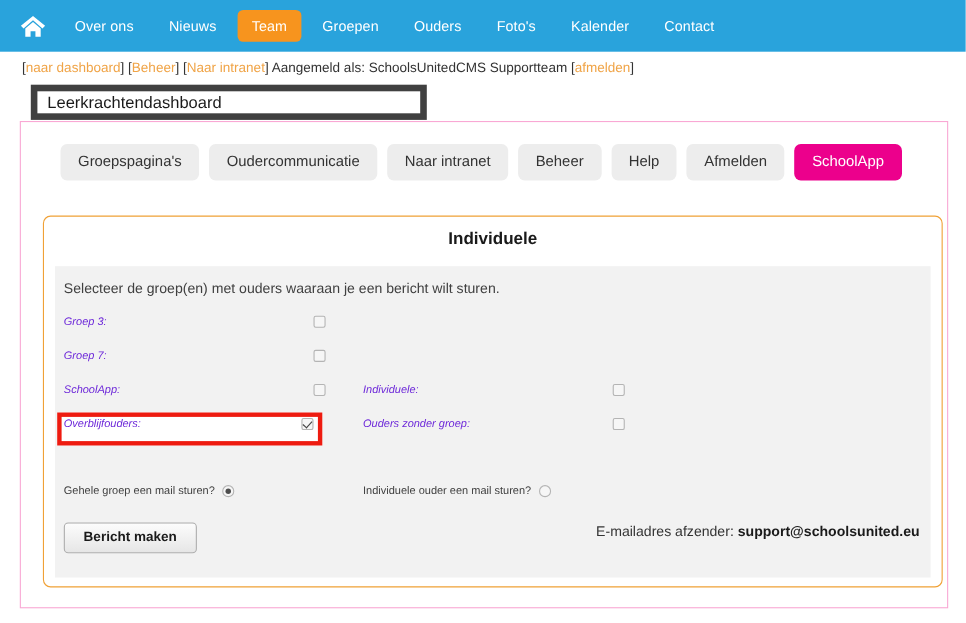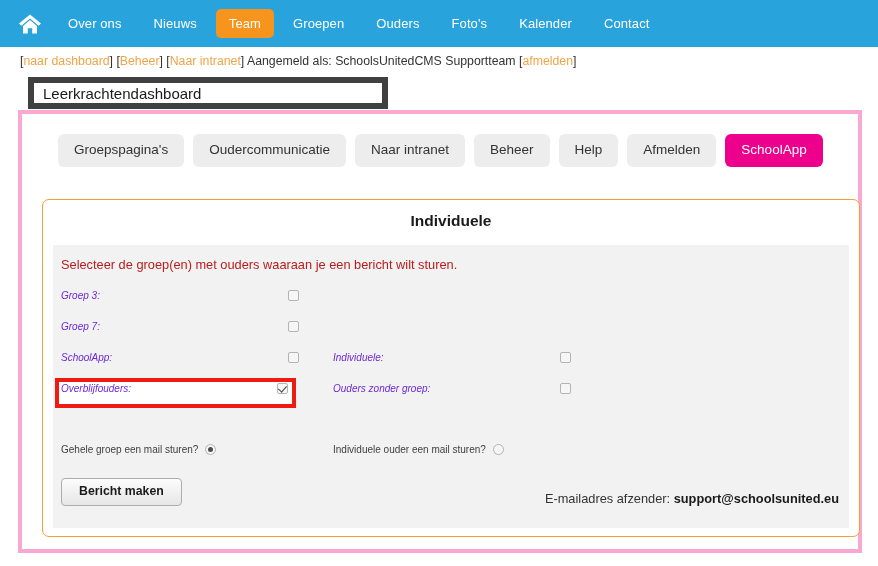--- a/index.html
+++ b/index.html
@@ -69,21 +69,21 @@
     color: #1a1a1a;
   }
 
   
   .outer-box {
     position: absolute;
     left: 18px;
     top: 110px;
     width: 844px;
     height: 443px;
-    border: 4px solid #f9a8d4;
+    border: 1px solid #f9a8d4;
     background: #ffffff;
     box-sizing: border-box;
   }
 
   
   .btnrow {
     display: flex;
     align-items: center;
     padding: 20px 0 0 36px;
   }
@@ -128,21 +128,21 @@
     left: 10px;
     top: 45px;
     right: 10px;
     bottom: 8px;
     background: #f2f2f2;
     box-sizing: border-box;
     padding: 12px 0 0 0;
   }
   .instruction {
     font-size: 12.8px;
-    color: #b91c1c;
+    color: #404040;
     padding-left: 8px;
   }
 
   
   .cbgrid { position: relative; margin-top: 18px; }
   .cbrow {
     position: relative;
     height: 31px;
   }
   .cbcell {
@@ -226,21 +226,21 @@
     background: #4d4d4d;
   }
 
   
   .footer {
     position: absolute;
     left: 8px;
     right: 10px;
     bottom: 22px;
     display: flex;
-    align-items: flex-end;
+    align-items: flex-start;
     justify-content: space-between;
   }
   .makebtn {
     font-size: 12.3px;
     font-weight: bold;
     color: #1a1a1a;
     background: linear-gradient(#fcfcfc, #e6e6e6);
     border: 1px solid #adadad;
     border-radius: 4px;
     padding: 6px 17px;

